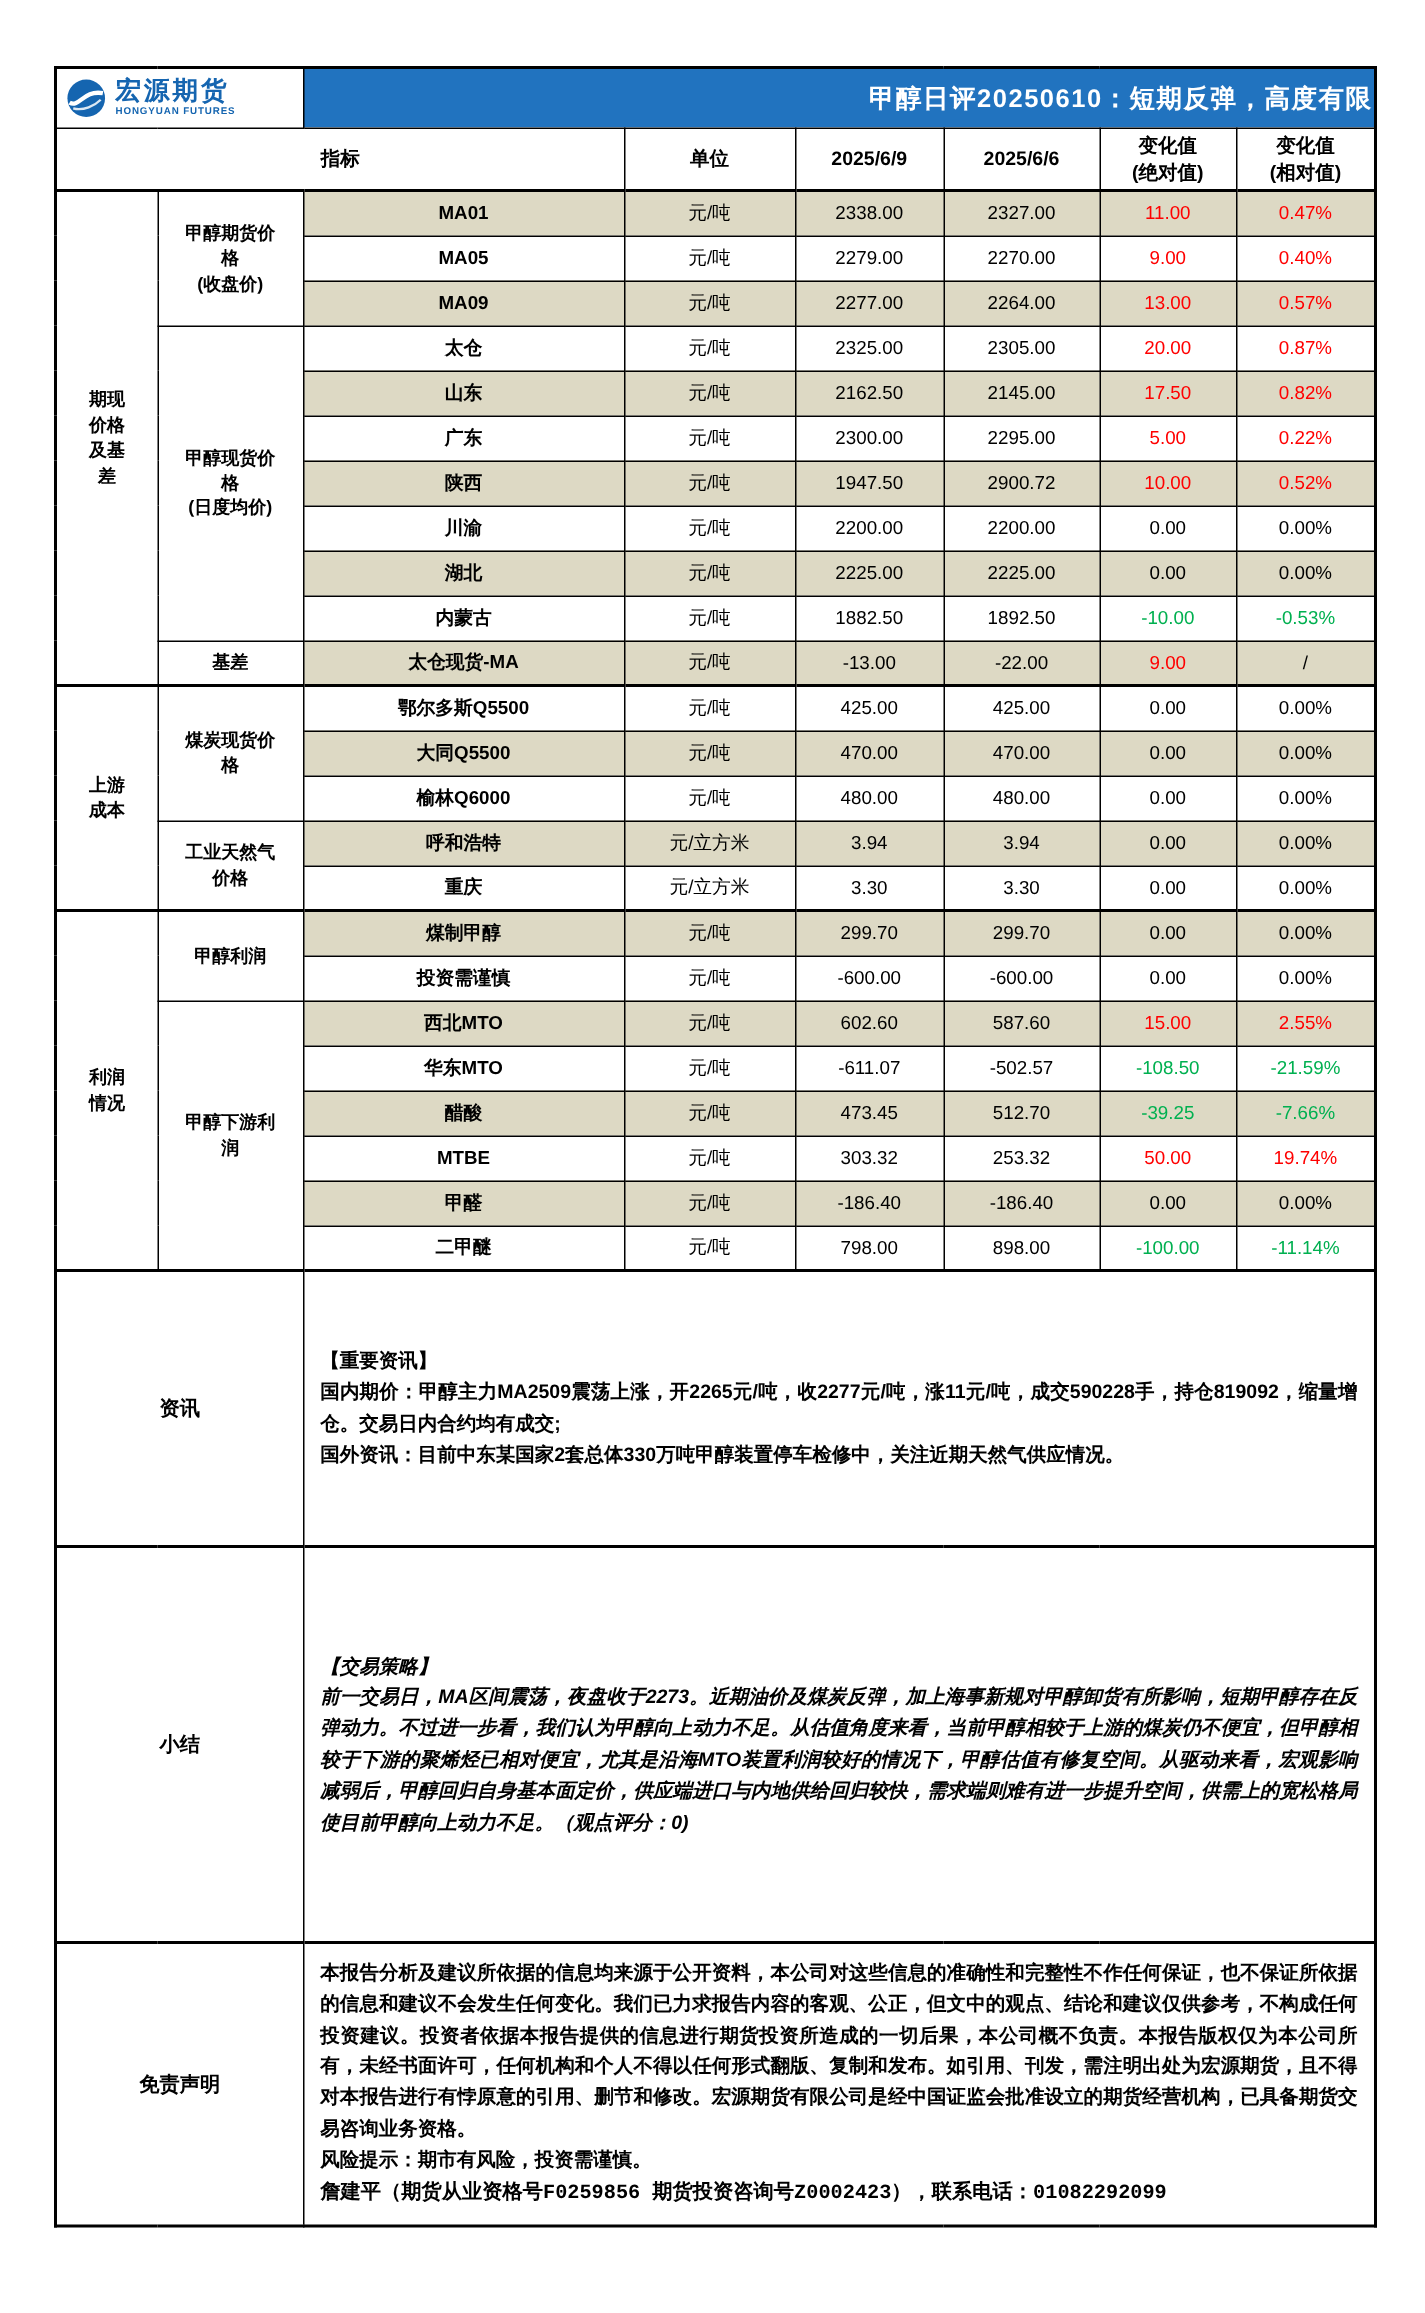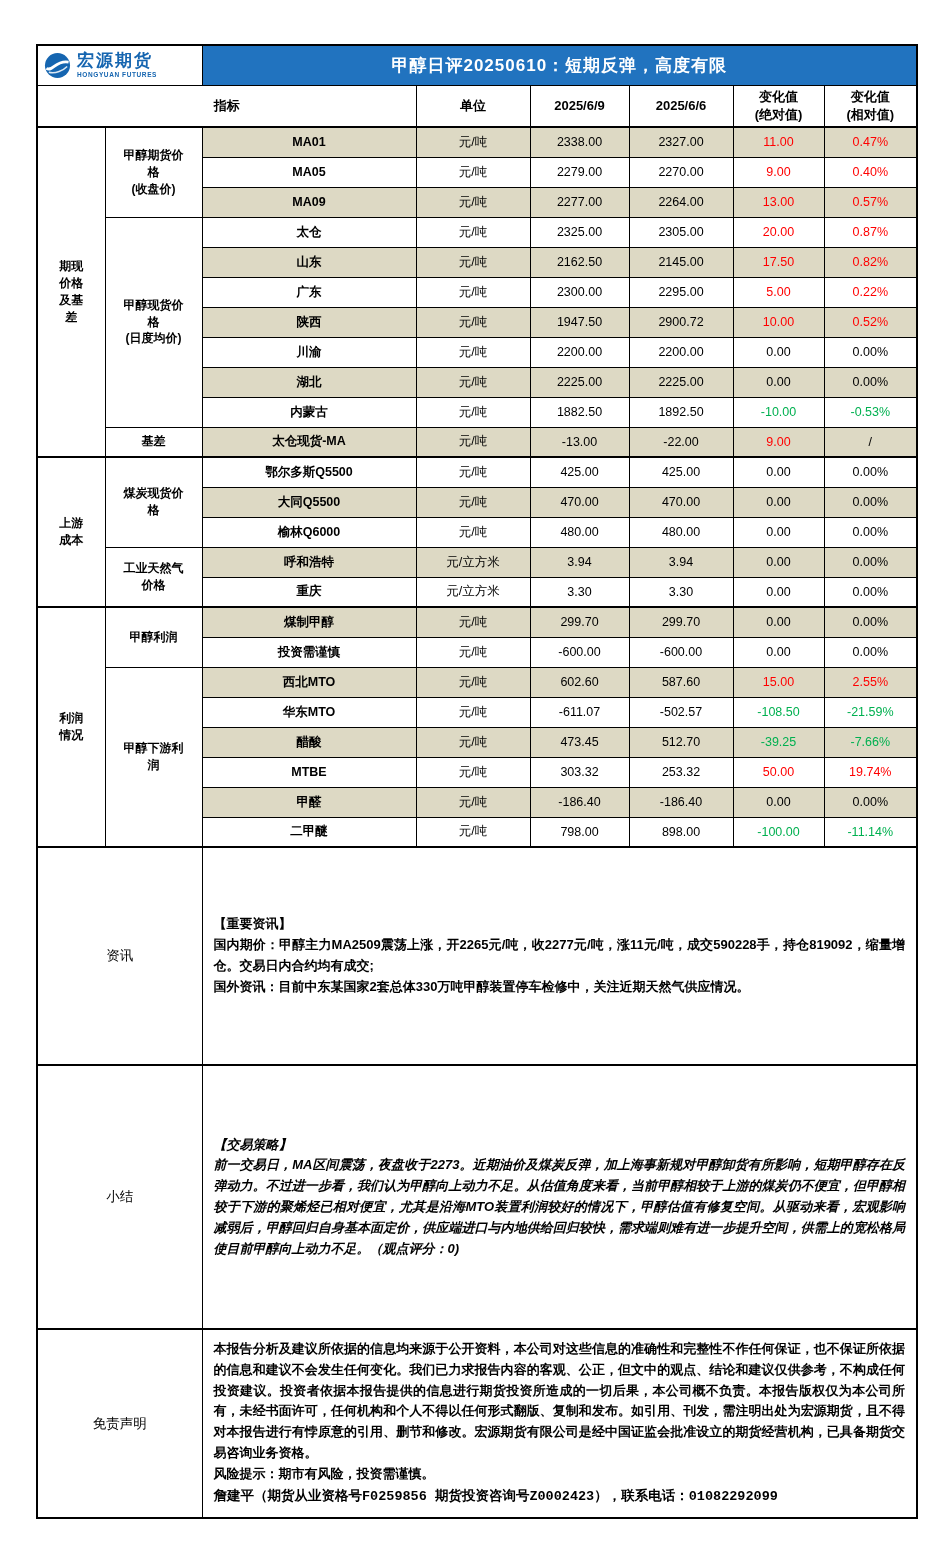--- a/index.html
+++ b/index.html
@@ -22,21 +22,21 @@
   
   tr.title-row{height:40px;}
   td.logo-cell{background:#fff;padding:2px 6px;vertical-align:middle;}
   .logo{display:flex;align-items:center;gap:6px;}
   .logo-mark svg{display:block;}
   .logo-text{display:flex;flex-direction:column;line-height:1;}
   .logo-cn{color:var(--logo-blue);font-weight:bold;font-size:17px;letter-spacing:2px;}
   .logo-en{color:var(--logo-blue);font-weight:bold;font-size:6.5px;letter-spacing:0.6px;margin-top:3px;}
   td.title-cell{
     background:var(--accent);color:#fff;font-weight:bold;font-size:17px;
-    text-align:center;vertical-align:middle;letter-spacing:1px;
+    text-align:right;vertical-align:middle;letter-spacing:1px;
   }
 
   
   tr.head-row th{
     background:#fff;font-size:13px;font-weight:bold;height:42px;
     text-align:center;vertical-align:middle;line-height:1.35;padding:2px;
   }
 
   
   tbody.data tr{height:30px;}
@@ -46,24 +46,24 @@
   }
   td.datacell{font-size:12.5px;text-align:center;vertical-align:middle;padding:2px 4px;}
   td.name-cell{font-weight:bold;}
   tr.stripe td.datacell{background:var(--stripe);}
   tr.group-start th,tr.group-start td{border-top:2px solid #000;}
   .up{color:var(--positive);}
   .down{color:var(--negative);}
 
   
   tbody.sections td{border-top:2px solid #000;}
-  td.section-label{font-weight:normal;font-size:13.5px;text-align:center;vertical-align:middle;background:#fff;}
+  td.section-label{font-weight:bold;font-size:13.5px;text-align:center;vertical-align:middle;background:#fff;}
   td.section-content{text-align:left;vertical-align:middle;padding:10px 11px;background:#fff;}
   .section-text p{margin:0;font-size:13px;font-weight:bold;line-height:1.6;text-align:justify;}
-  td.info-content{height:218px;}
+  td.info-content{height:184px;}
   td.summary-content{height:264px;font-style:italic;}
   td.disclaimer-content{height:168px;vertical-align:top;font-family:Liberation Mono, monospace;}
   p.contact-line{font-size:13.5px;text-align:left;}
 </style>
 </head>
 <body>
 
 <table class="report">
   <colgroup>
     <col style="width:68px">

